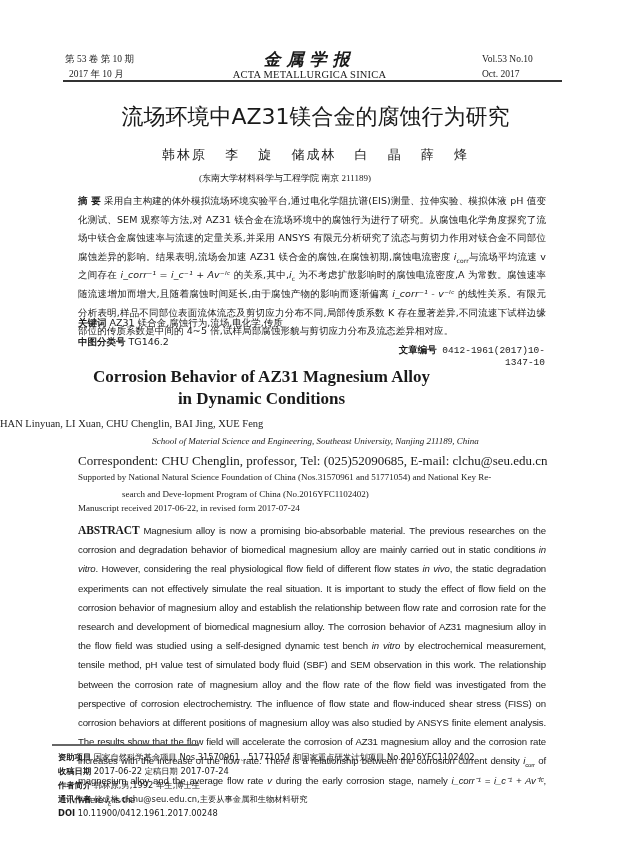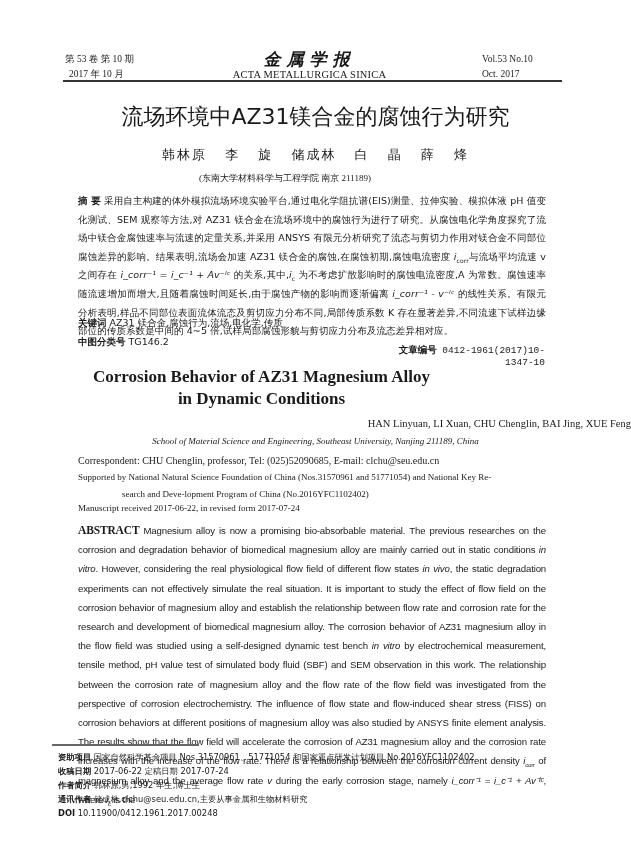--- a/index.html
+++ b/index.html
@@ -15,23 +15,23 @@
   .rule { left:63px; width:499px; top:80px; height:2px; background:#333; }
   .title-cn { left:0; width:631px; top:103px; text-align:center; font-size:22px; line-height:28px; font-family:"DejaVu Sans",sans-serif; }
   .authors-cn { left:0; width:631px; top:146px; text-align:center; font-size:13px; letter-spacing:2px; word-spacing:12px; font-family:"DejaVu Serif",serif; }
   .affil-cn { left:0; width:570px; top:172px; text-align:center; font-size:9px; }
   .abs-cn { left:78px; width:468px; top:192px; font-size:9.5px; line-height:18.6px; text-align:justify; font-family:"DejaVu Sans",sans-serif; letter-spacing:0.1px; }
   .abs-cn b { font-weight:bold; }
   .kw { left:78px; top:317px; font-size:9.5px; font-family:"DejaVu Sans",sans-serif; }
   .clc { left:78px; top:336px; font-size:9.5px; font-family:"DejaVu Sans",sans-serif; }
   .docno { left:390px; top:344px; font-size:9.5px; font-family:Liberation Mono, monospace; width:155px; text-align:right; }
   .title-en { left:0; width:523px; top:366px; text-align:center; font-size:17px; line-height:22px; font-weight:bold; }
-  .authors-en { left:0; width:631px; top:418px; text-align:right; font-size:10.5px; }
+  .authors-en { left:0; width:631px; top:418px; text-align:left; font-size:10.5px; }
   .affil-en { left:0; width:631px; top:436px; text-align:center; font-size:9px; font-style:italic; }
-  .corr { left:78px; top:452px; font-size:10px; line-height:17px; width:470px; }
+  .corr { left:78px; top:452px; font-size:13px; line-height:17px; width:470px; }
   .support { left:78px; top:469px; font-size:9px; line-height:17px; width:470px; text-align:justify; }
   .support .indent { display:block; padding-left:44px; }
   .received { left:78px; top:503px; font-size:9px; }
   .abs-en { left:78px; width:468px; top:521px; font-size:9.6px; line-height:19.2px; text-align:justify; font-family:"Liberation Sans",sans-serif; letter-spacing:-0.15px; }
   .abs-en .lbl { font-family:"Liberation Serif",serif; font-weight:bold; font-size:11.5px; }
   .frule { left:52px; width:147px; top:744px; height:2px; background:#666; }
   .foot { left:58px; top:750px; font-size:8.3px; line-height:14px; font-family:"DejaVu Sans",sans-serif; }
   .foot b { font-weight:bold; }
   sup, sub { font-size:6px; line-height:0; }
   i { font-style:italic; }

